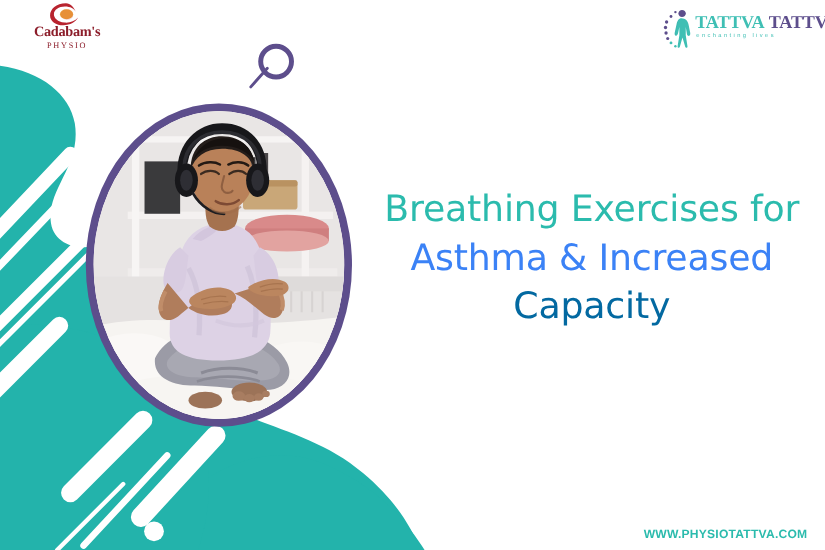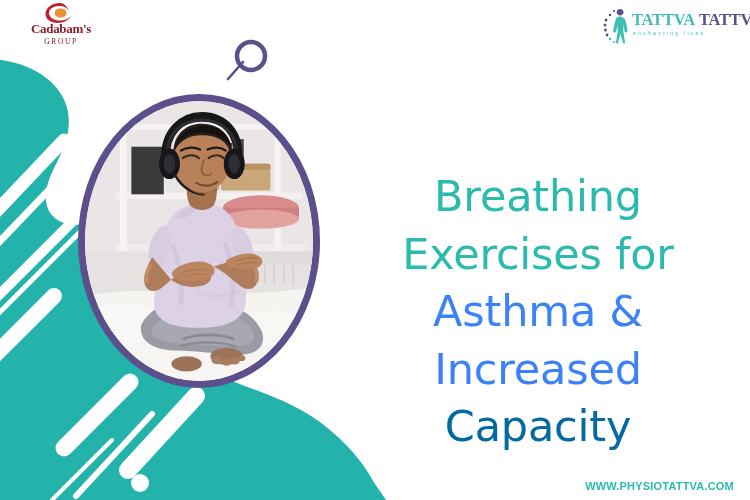--- a/index.html
+++ b/index.html
@@ -128,21 +128,21 @@
   .headline {
     position: absolute;
     left: 336px; top: 168px;
     width: 404px;
     text-align: center;
     z-index: 45;
   }
   .headline .line {
     font-family: "DejaVu Sans", sans-serif;
     font-weight: 400;
-    font-size: 43px;
+    font-size: 33px;
     line-height: 1.34;
     letter-spacing: -0.2px;
     display: block;
   }
   .headline .l1 { color: #2bbbad; }
   .headline .l2 { color: #3b82f6; }
   .headline .l3 { color: #0369a1; }
 
   
   .site-url {
@@ -215,21 +215,21 @@
   <div class="cadabams-logo">
     <svg class="cad-mark" viewBox="0 0 64 44">
       <path d="M32,2 C14,2 3,13 3,24 C3,35 14,42 27,42 C40,42 50,36 54,28
                C48,35 38,38 29,37 C17,36 10,29 10,22 C10,14 19,8 30,8
                C40,8 47,12 50,18 C46,9 40,2 32,2 Z" fill="#b8242f"></path>
       <ellipse cx="33" cy="22" rx="12" ry="9" fill="#f0a43a"></ellipse>
       <path d="M22,22 C22,16 28,12 35,13 C42,14 46,19 45,25 C44,30 38,33 32,32
                C26,31 22,27 22,22 Z" fill="#b8242f" opacity="0.15"></path>
     </svg>
     <div class="cad-name">Cadabam's</div>
-    <div class="cad-sub">GROUP</div>
+    <div class="cad-sub">PHYSIO</div>
   </div>
 
   <div class="pt-logo">
     <svg class="pt-icon" viewBox="0 0 30 38">
 
       <g fill="#5d4e8c">
         <circle cx="4" cy="14" r="1.5"></circle>
         <circle cx="3" cy="19" r="1.5"></circle>
         <circle cx="3.5" cy="24" r="1.5"></circle>
         <circle cx="5" cy="29" r="1.4"></circle>

